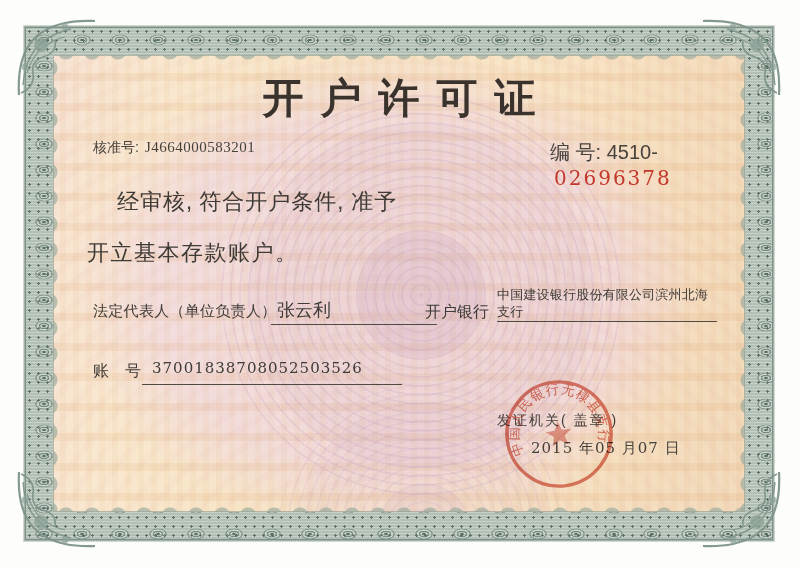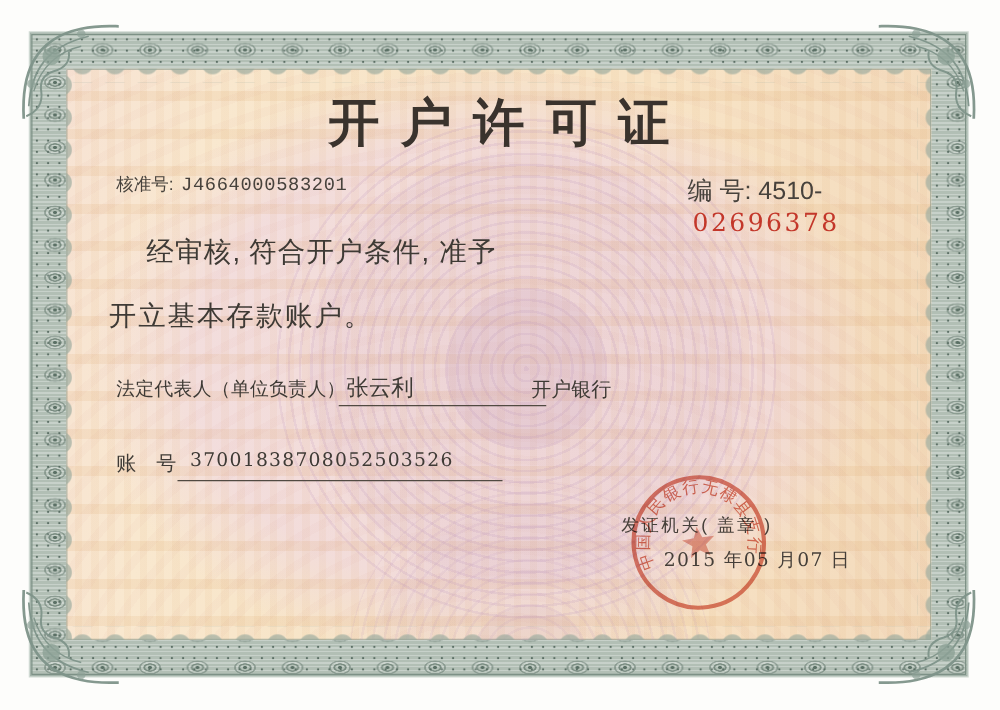--- a/index.html
+++ b/index.html
@@ -73,21 +73,21 @@
     background:radial-gradient(circle 11px at 15px 50%, rgba(150,168,156,.75) 0 8px, transparent 9px) 0 0/12px 26px repeat-y;}
 
   
   .layer{position:absolute;inset:0;z-index:3;border-radius:12px;}
   .title{
     position:absolute;left:0;right:0;top:16px;text-align:center;
     font-family:"DejaVu Serif","Liberation Serif",serif;font-weight:bold;
     font-size:41px;letter-spacing:17px;text-indent:17px;color:#3a332d;
   }
   .meta-approval{position:absolute;left:40px;top:84px;font-size:14px;color:#47423c;}
-  .meta-approval .num{font-family:Liberation Mono, monospace;font-size:15px;margin-left:6px;letter-spacing:.5px;margin-top:32px;}
+  .meta-approval .num{font-family:Liberation Serif, serif;font-size:15px;margin-left:6px;letter-spacing:.5px;margin-top:32px;}
   .meta-serial{position:absolute;left:497px;top:84px;font-size:20px;color:#47423c;}
   .meta-serial .red{color:#c3372a;font-family:"DejaVu Serif","Liberation Serif",serif;letter-spacing:2px;margin-left:4px;}
 
   .line1{position:absolute;left:64px;top:132px;display:flex;align-items:flex-end;}
   .line1 .lead{font-size:22px;letter-spacing:1px;white-space:nowrap;}
   .company-slot{
     width:300px;margin:0 6px 2px 8px;border-bottom:1.5px solid #514a42;
     font-size:14px;padding:0 2px 2px 6px;white-space:nowrap;letter-spacing:.5px;
   }
   .line1 .tail{font-size:22px;letter-spacing:1px;white-space:nowrap;margin-left:6px;}
@@ -198,20 +198,21 @@
           <span class="tail">符合开户条件, 准予</span>
         </div>
         <div class="line2">开立基本存款账户。</div>
 
         <div class="rep-label">法定代表人（单位负责人）</div>
         <div class="rep-slot">
           <span>张云利</span>
         </div>
 
         <div class="bank-label">开户银行</div>
+        <div class="bank-slot">中国建设银行股份有限公司滨州北海支行</div>
 
         <div class="acct-label">账　号</div>
         <div class="acct-slot">
           <span>37001838708052503526</span>
         </div>
 
         <div class="issuer">发证机关( 盖章 )</div>
         <div class="issue-date">2015 年05 月07 日</div>
       </div>
 

